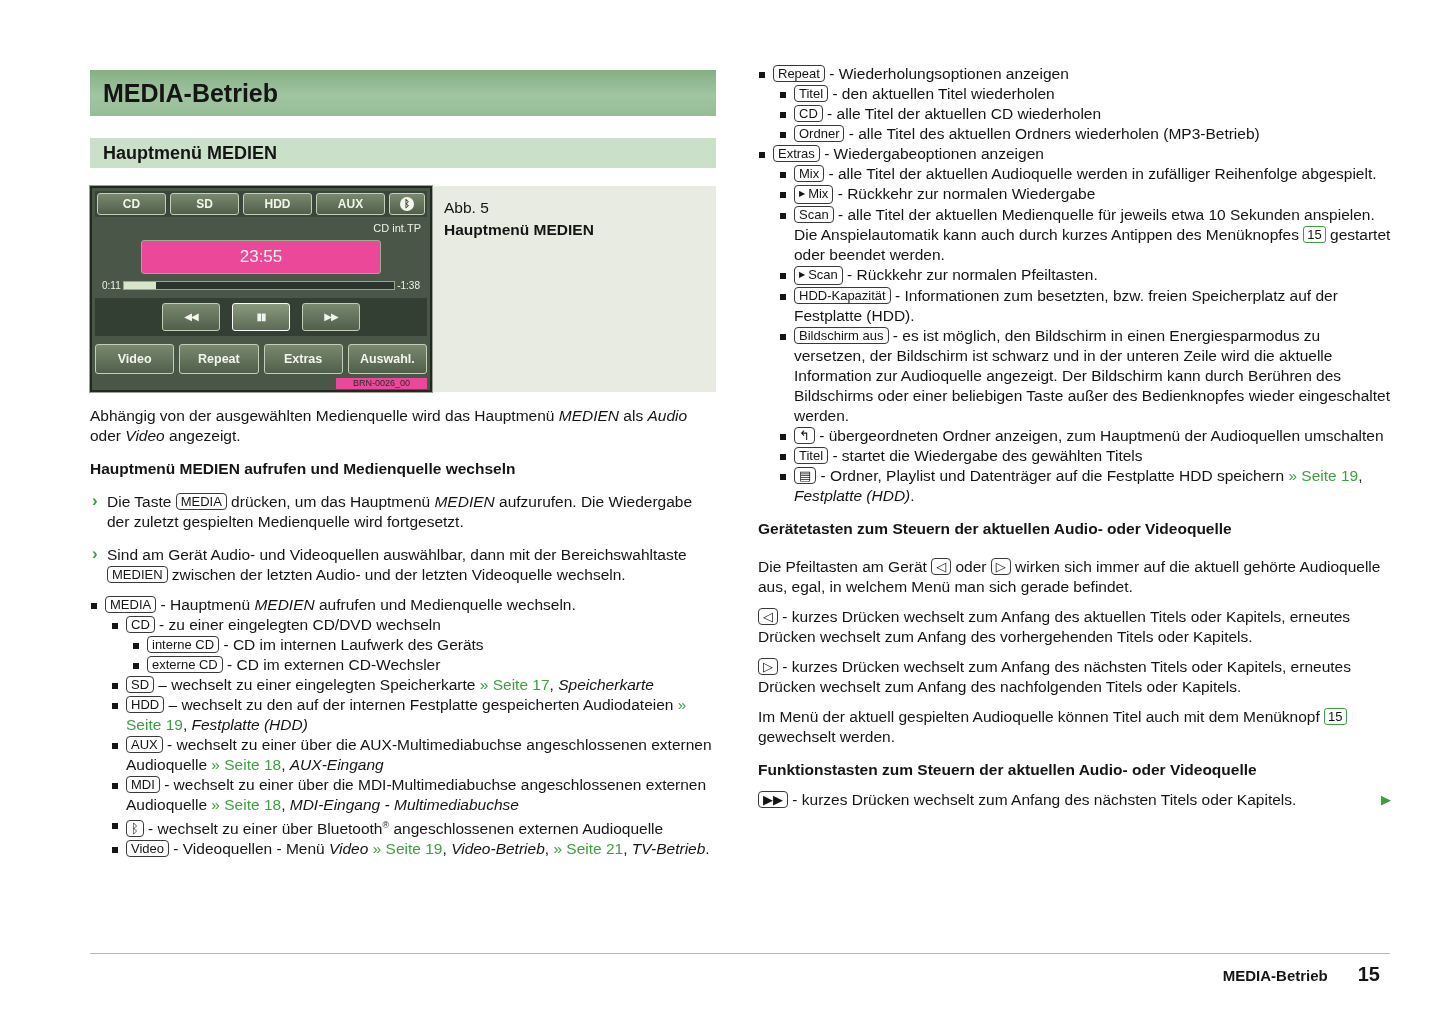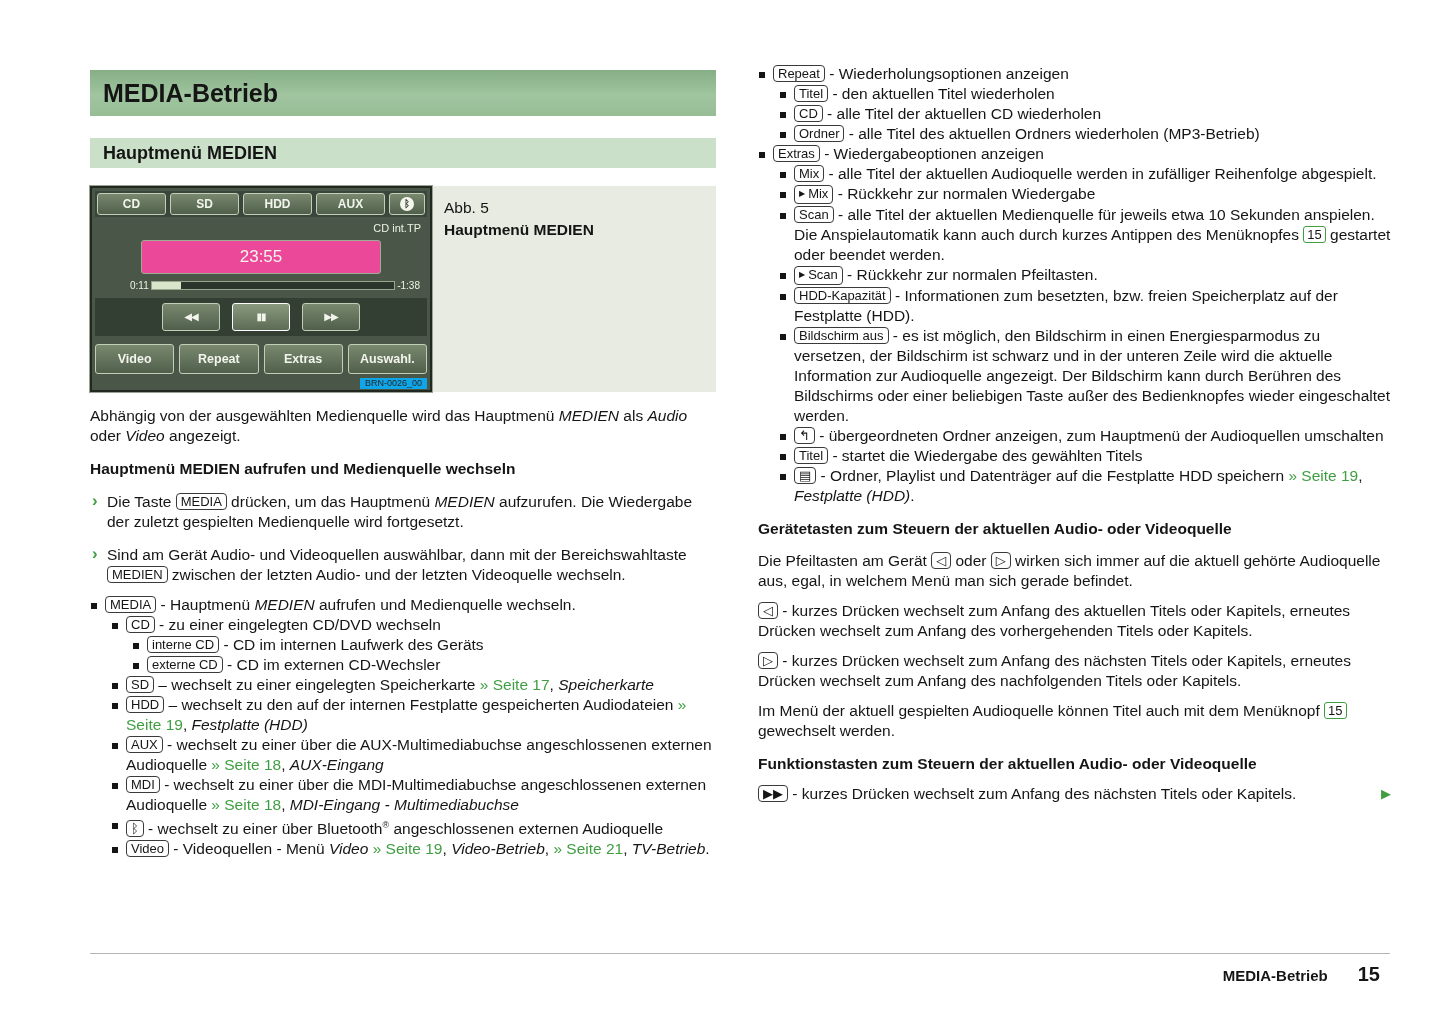--- a/index.html
+++ b/index.html
@@ -40,45 +40,45 @@
   .btdisc{
     width:14px;height:14px;border-radius:50%;background:#f4f7ee;color:#37422f;
     font-size:10px;line-height:14px;text-align:center;display:inline-block;font-weight:bold;
   }
   .inforow{position:absolute;top:34px;left:9px;right:9px;display:flex;justify-content:flex-end;color:#edf2e4;font-size:11px;line-height:12px;}
   .clockbox{
     position:absolute;top:52px;left:50%;transform:translateX(-50%);
     width:238px;height:32px;background:#ec4899;border:1px solid #9dac92;border-radius:3px;
     color:#f2f5ec;font-size:17px;display:flex;align-items:center;justify-content:center;
   }
-  .progrow{position:absolute;top:92px;left:10px;right:10px;display:flex;align-items:center;gap:2px;color:#edf2e4;font-size:10px;line-height:11px;margin-left:28px;}
+  .progrow{position:absolute;top:92px;left:10px;right:10px;display:flex;align-items:center;gap:2px;color:#edf2e4;font-size:10px;line-height:11px;}
   .track{flex:1;height:7px;background:#2c352c;border:1px solid #98a78d;}
   .fill{width:12%;height:100%;background:#d9e5cb;}
   .ctrlrow{position:absolute;top:110px;left:3px;right:3px;height:38px;background:#343f34;display:flex;align-items:center;justify-content:center;gap:12px;}
   .cbtn{
     width:56px;height:26px;display:flex;align-items:center;justify-content:center;
     background:linear-gradient(180deg,#79896f,#505f4b);border:1px solid #c2ceb5;border-radius:3px;
     color:#f2f5ec;font-size:10px;letter-spacing:-1px;
   }
   .cbtn.active{border-color:#ffffff;background:linear-gradient(180deg,#8a9a7e,#5c6b55);}
   .btnrow{position:absolute;left:3px;right:3px;top:156px;display:flex;gap:5px;}
   .bbtn{
     flex:1;height:28px;display:flex;align-items:center;justify-content:center;
     background:linear-gradient(180deg,#79896f,#505f4b);border:1px solid #c2ceb5;border-radius:3px;
     color:#f2f5ec;font-size:12.5px;font-weight:bold;
   }
   .code{
-    position:absolute;right:3px;bottom:1px;background:#0ea5e9;color:#2a2a2a;
-    font-size:9px;line-height:11px;padding:0 5px;
+    position:absolute;right:3px;bottom:1px;background:#ec4899;color:#2a2a2a;
+    font-size:9px;line-height:11px;padding:0 17px;
   }
   .fig-caption{position:absolute;left:354px;top:12px;font-size:15.5px;}
   .fig-caption .bd{font-weight:bold;margin-top:2px;}
 
   
-  .para{margin-top:12px;}
+  .para{margin-top:18px;}
   .intro{margin-top:14px;}
   .h-bold{font-weight:bold;margin-top:13px;}
   .mt{margin-top:10px;}
   .steps{margin-top:2px;}
   .step{position:relative;padding-left:17px;margin-top:13px;}
   .step::before{content:"›";position:absolute;left:2px;top:-1px;color:#3f9e41;font-weight:bold;font-size:17px;}
   .bullets{margin-top:10px;}
   .li{position:relative;padding-left:15px;}
   .li::before{content:"";position:absolute;left:1px;top:7.5px;width:6px;height:6px;background:#151515;}
   .lv1{margin-left:21px;}

